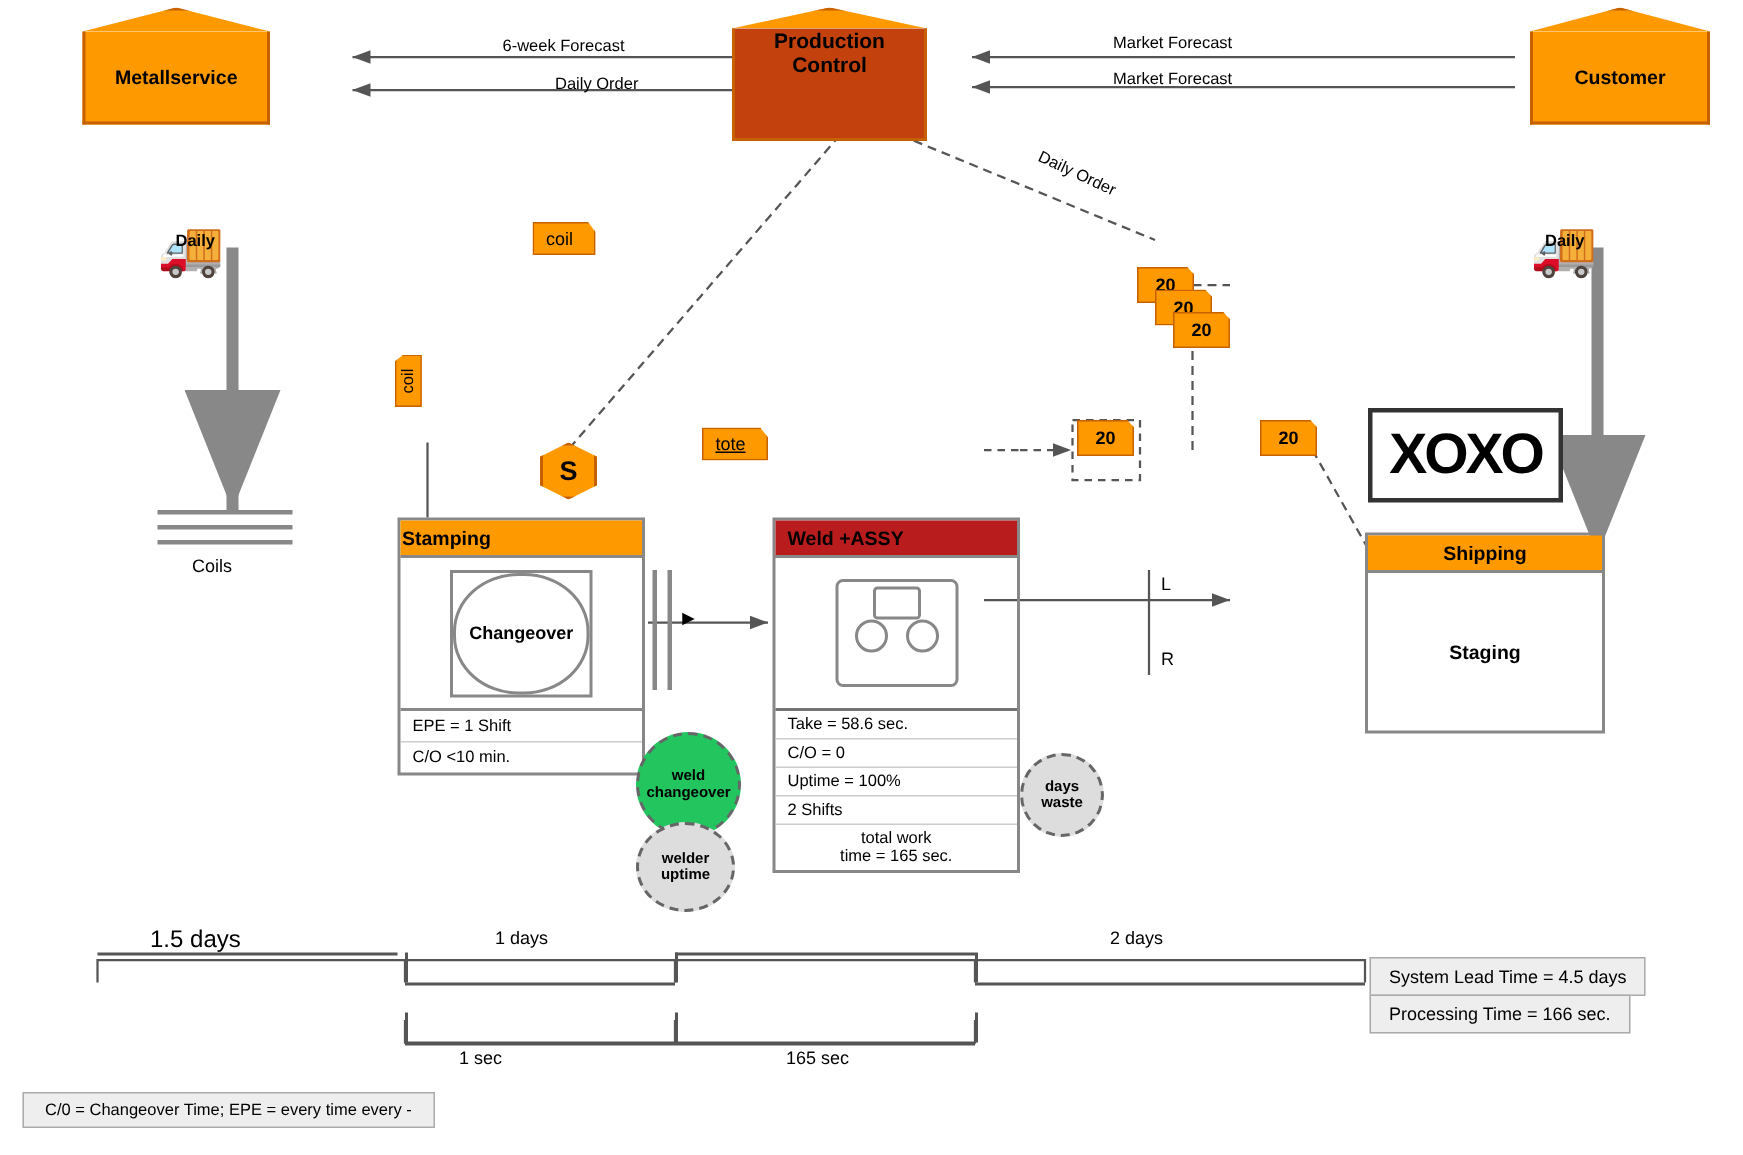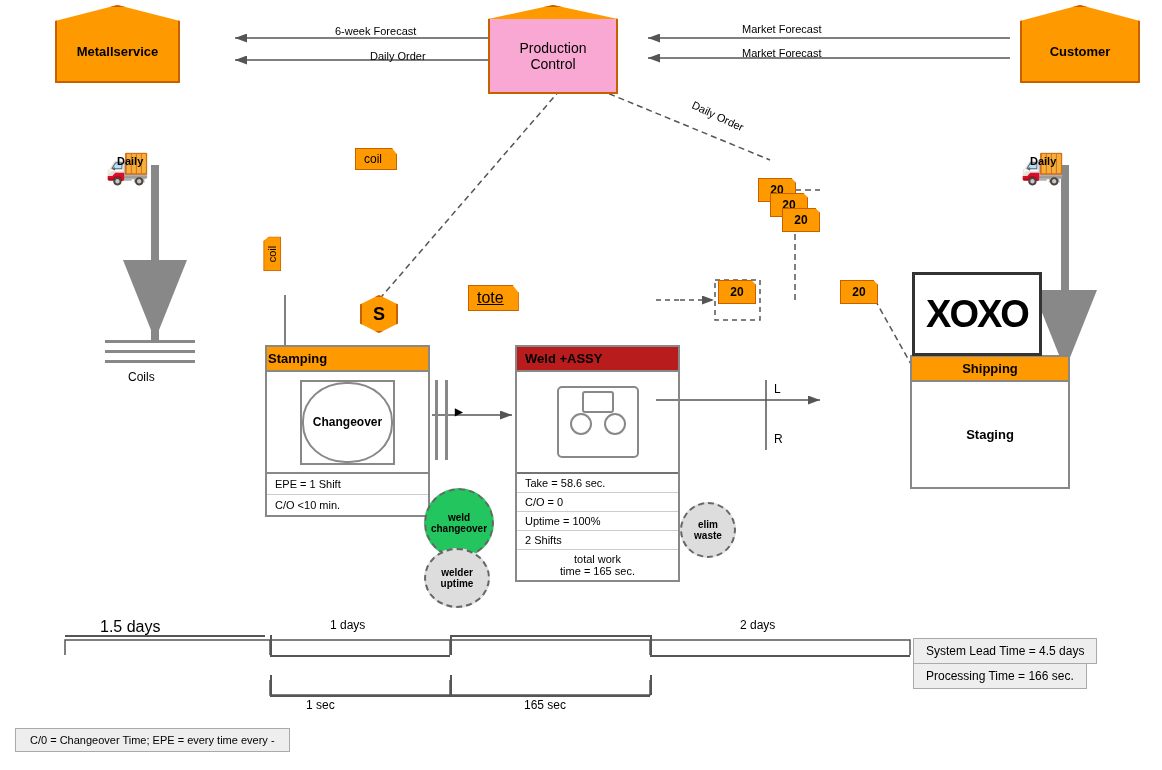--- a/index.html
+++ b/index.html
@@ -86,21 +86,21 @@
     <polyline points="65,655 65,640 270,640 270,655 270,640 450,640 450,655 450,640 650,640 650,655 650,640 910,640 910,655" stroke="#555" stroke-width="1.5" fill="none"></polyline>
 
     <polyline points="270,680 270,695 450,695 450,680 450,695 650,695 650,680" stroke="#555" stroke-width="1.5" fill="none"></polyline>
 
     <rect x="715" y="280" width="45" height="40" stroke="#555" stroke-width="1.5" stroke-dasharray="5,4" fill="none"></rect>
 
   </svg>
 
   <div style="position:absolute;top:5px;left:488px;">
     <div style="width:130px;height:14px;background:#f90;border-left:2px solid #c66000;border-right:2px solid #c66000;border-top:2px solid #c66000;clip-path:polygon(0% 100%,50% 0%,100% 100%);"></div>
-    <div style="width:130px;height:75px;background:#f9a8d4;border:2px solid #c66000;border-top:none;display:flex;align-items:center;justify-content:center;font-weight:normal;font-size:14px;text-align:center;">
+    <div style="width:130px;height:75px;background:#c2410c;border:2px solid #c66000;border-top:none;display:flex;justify-content:center;font-weight:bold;font-size:14px;text-align:center;">
       <span style="white-space:pre-line;">Production
 Control</span>
     </div>
   </div>
 
   <div style="position:absolute;top:5px;left:55px;">
     <div style="width:125px;height:16px;background:#f90;border-left:2px solid #c66000;border-right:2px solid #c66000;border-top:2px solid #c66000;clip-path:polygon(0% 100%,50% 0%,100% 100%);"></div>
     <div style="width:125px;height:62px;background:#f90;border:2px solid #c66000;border-top:none;display:flex;align-items:center;justify-content:center;font-weight:bold;font-size:13px;">
       <span>Metallservice</span>
     </div>
@@ -141,21 +141,21 @@
   </div>
 
   <div style="position:absolute;top:148px;left:355px;background:#f90;border:1px solid #c66000;padding:3px 14px 3px 8px;font-size:12px;clip-path:polygon(0 0,88% 0,100% 30%,100% 100%,0 100%);">
     <span>coil</span>
   </div>
 
   <div style="position:absolute;top:245px;left:255px;background:#f90;border:1px solid #c66000;padding:2px 8px;font-size:11px;transform:rotate(-90deg);transform-origin:center;clip-path:polygon(0 0,88% 0,100% 30%,100% 100%,0 100%);">
     <span>coil</span>
   </div>
 
-  <div style="position:absolute;top:285px;left:468px;background:#f90;border:1px solid #c66000;padding:3px 14px 3px 8px;font-size:16px;clip-path:polygon(0 0,88% 0,100% 30%,100% 100%,0 100%);text-decoration:underline;">
+  <div style="position:absolute;top:285px;left:468px;background:#f90;border:1px solid #c66000;padding:3px 14px 3px 8px;font-size:12px;clip-path:polygon(0 0,88% 0,100% 30%,100% 100%,0 100%);text-decoration:underline;">
     <span>tote</span>
   </div>
 
   <div style="position:absolute;top:370px;left:128px;font-size:12px;">
     <span>Coils</span>
   </div>
 
   <div style="position:absolute;top:340px;left:105px;width:90px;height:3px;background:#888;"></div>
   <div style="position:absolute;top:350px;left:105px;width:90px;height:3px;background:#888;"></div>
   <div style="position:absolute;top:360px;left:105px;width:90px;height:3px;background:#888;"></div>
@@ -222,41 +222,41 @@
     <span style="white-space:pre-line;">weld
 changeover</span>
   </div>
 
   <div style="position:absolute;top:548px;left:424px;width:66px;height:60px;background:#ddd;border:2px dashed #666;border-radius:50%;display:flex;align-items:center;justify-content:center;font-size:10px;text-align:center;font-weight:bold;">
     <span style="white-space:pre-line;">welder
 uptime</span>
   </div>
 
   <div style="position:absolute;top:502px;left:680px;width:56px;height:56px;background:#ddd;border:2px dashed #666;border-radius:50%;display:flex;align-items:center;justify-content:center;font-size:10px;text-align:center;font-weight:bold;">
-    <span style="white-space:pre-line;">elim
+    <span style="white-space:pre-line;">days
 waste</span>
   </div>
 
   <div style="position:absolute;top:382px;left:774px;font-size:12px;">
     <span>L</span>
   </div>
   <div style="position:absolute;top:432px;left:774px;font-size:12px;">
     <span>R</span>
   </div>
 
   <div style="position:absolute;top:355px;left:910px;width:160px;border:2px solid #888;">
     <div style="background:#f90;border-bottom:2px solid #888;padding:4px 8px;font-weight:bold;font-size:13px;text-align:center;">
       <span>Shipping</span>
     </div>
     <div style="padding:16px;text-align:center;font-size:13px;font-weight:bold;height:105px;display:flex;align-items:center;justify-content:center;">
       <span>Staging</span>
     </div>
   </div>
 
-  <div style="position:absolute;top:272px;left:912px;width:130px;height:84px;background:#fff;border:3px solid #333;display:flex;align-items:center;justify-content:center;font-size:38px;font-weight:900;letter-spacing:-2px;">
+  <div style="position:absolute;top:272px;left:912px;width:130px;height:63px;background:#fff;border:3px solid #333;display:flex;align-items:center;justify-content:center;font-size:38px;font-weight:900;letter-spacing:-2px;">
     <span>XOXO</span>
   </div>
 
   <div style="position:absolute;top:178px;left:758px;background:#f90;border:1px solid #c66000;width:38px;height:24px;display:flex;align-items:center;justify-content:center;font-weight:bold;font-size:12px;clip-path:polygon(0 0,88% 0,100% 20%,100% 100%,0 100%);">
     <span>20</span>
   </div>
   <div style="position:absolute;top:193px;left:770px;background:#f90;border:1px solid #c66000;width:38px;height:24px;display:flex;align-items:center;justify-content:center;font-weight:bold;font-size:12px;clip-path:polygon(0 0,88% 0,100% 20%,100% 100%,0 100%);">
     <span>20</span>
   </div>
   <div style="position:absolute;top:208px;left:782px;background:#f90;border:1px solid #c66000;width:38px;height:24px;display:flex;align-items:center;justify-content:center;font-weight:bold;font-size:12px;clip-path:polygon(0 0,88% 0,100% 20%,100% 100%,0 100%);">

